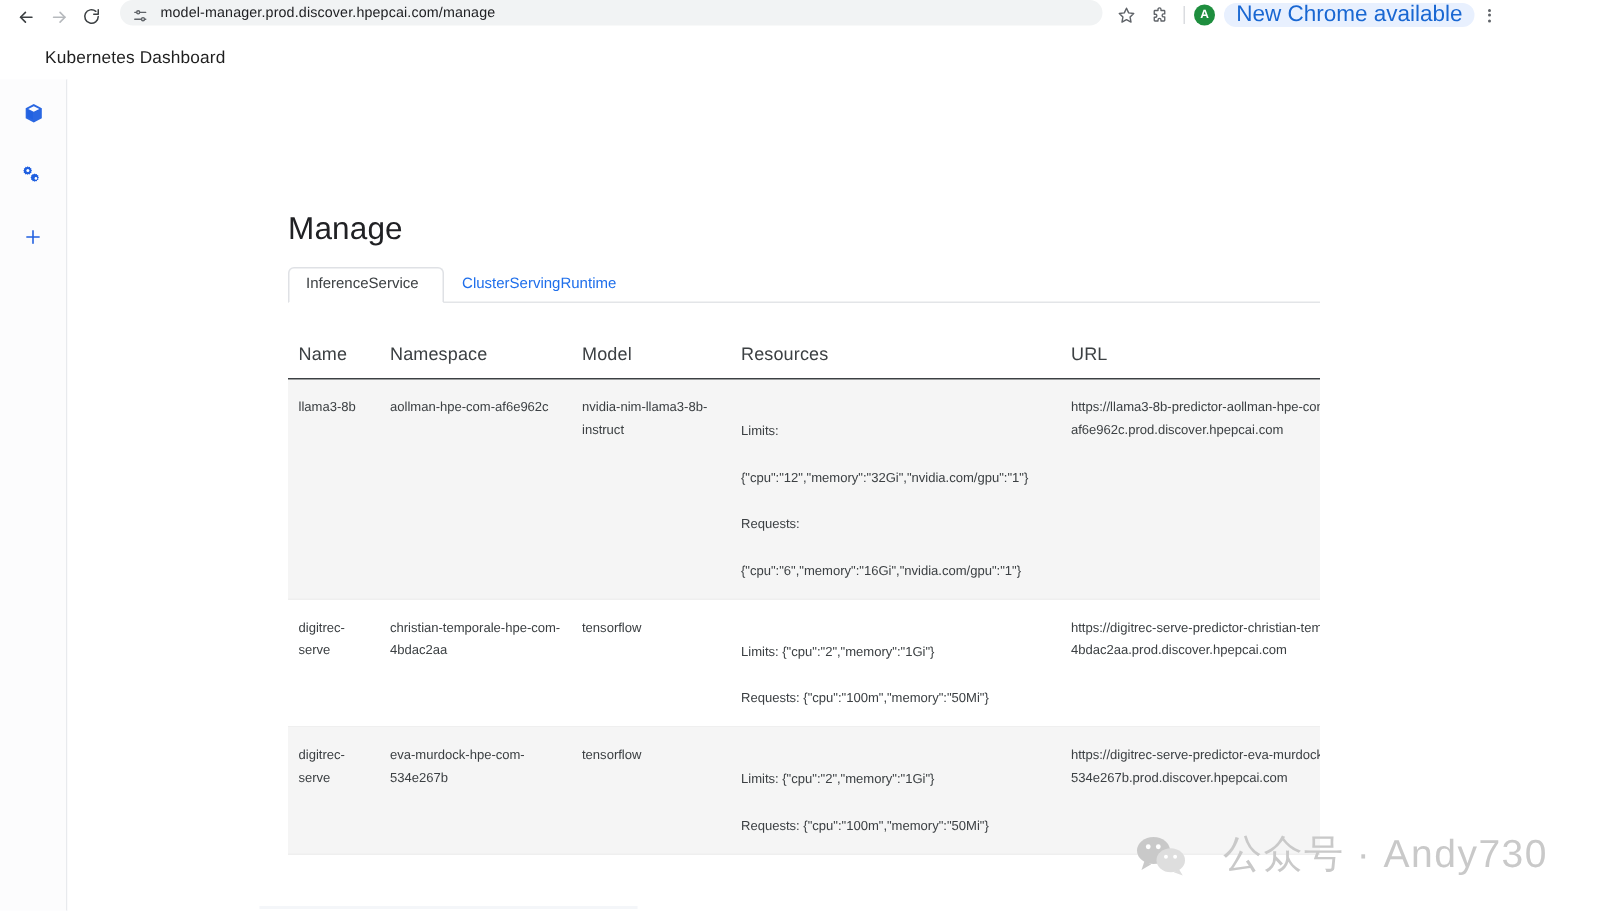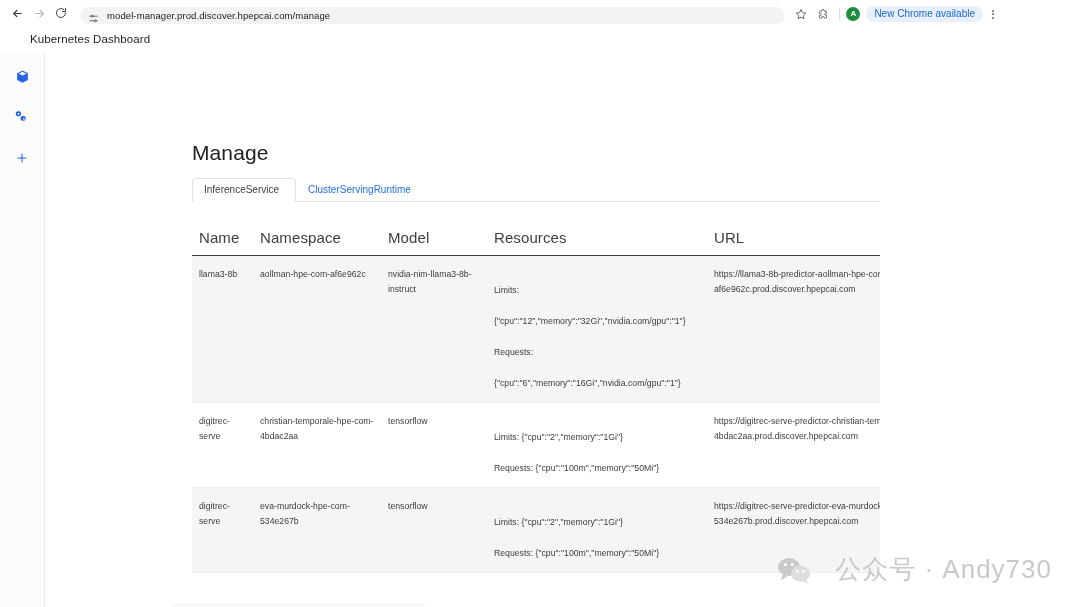--- a/index.html
+++ b/index.html
@@ -8,21 +8,21 @@
     font-family: "Liberation Sans", sans-serif;
     background: #ffffff;
     overflow: hidden;
   }
 
   
   .browser-bar {
     position: absolute; top: 0; left: 0;
     width: 1007px; height: 24px;
     background: #ffffff;
-    display: flex; align-items: flex-end;
+    display: flex; align-items: flex-start;
     padding: 0 6px;
   }
   .nav-btn {
     width: 22px; height: 22px;
     display: flex; align-items: center; justify-content: center;
     color: #3c4043; flex: 0 0 auto;
   }
   .nav-btn.disabled { color: #b6b9bd; }
   .nav-btn svg { display: block; }
 
@@ -52,21 +52,21 @@
   .sep { width: 1px; height: 12px; background: #dadce0; margin: 0 4px; }
   .avatar {
     width: 14px; height: 14px; border-radius: 50%;
     background: #1e8e3e; color: #fff;
     font-size: 8px; line-height: 14px; text-align: center;
     font-weight: bold;
   }
   .update-pill {
     height: 16px; border-radius: 8px;
     background: #e8f0fe; color: #1967d2;
-    font-size: 10px; line-height: 16px;
+    font-size: 15px; line-height: 16px;
     padding: 0 8px; white-space: nowrap;
     margin-left: 4px;
   }
   .kebab { width: 16px; display: flex; flex-direction: column; align-items: center; gap: 1.5px; }
   .kebab i { width: 2px; height: 2px; background: #5f6368; border-radius: 50%; display: block; }
 
   
   .page {
     position: absolute; top: 24px; left: 0;
     width: 1080px; height: 583px;
@@ -133,21 +133,21 @@
     color: #3c4043;
     background: #ffffff;
     border-color: #dfe1e5;
     border-bottom-color: #ffffff;
   }
 
   
   table { width: 100%; border-collapse: collapse; table-layout: fixed; }
   thead th {
     text-align: left;
-    font-size: 15px; font-weight: 400; color: #3c4043;
+    font-size: 12px; font-weight: 400; color: #3c4043;
     padding: 0 0 9px 0;
     border-bottom: 1.6px solid #3c4043;
     letter-spacing: .1px;
   }
   thead th.ready-h { text-align: right; padding-right: 6px; }
   tbody td {
     font-size: 8.7px; color: #3c4043;
     padding: 11px 12px 11px 0;
     vertical-align: top;
     line-height: 15px;
@@ -174,21 +174,21 @@
   .col-ready { width: 60px; }
 
   
   .faint-line {
     position: absolute; left: 128px; top: 551px;
     width: 252px; height: 2px; background: #f4f6f9;
   }
 
   
   .watermark {
-    position: absolute; right: 28px; bottom: 20px;
+    position: absolute; right: 48px; bottom: 20px;
     display: flex; align-items: center; gap: 24px;
     color: #c9c9c9;
     pointer-events: none;
   }
   .wm-icon { width: 34px; height: 28px; color: #c9c9c9; }
   .wm-text { font-size: 26px; letter-spacing: 1px; color: #c9c9c9; font-family: "Liberation Sans", sans-serif; }
 </style>
 </head>
 <body>
 

